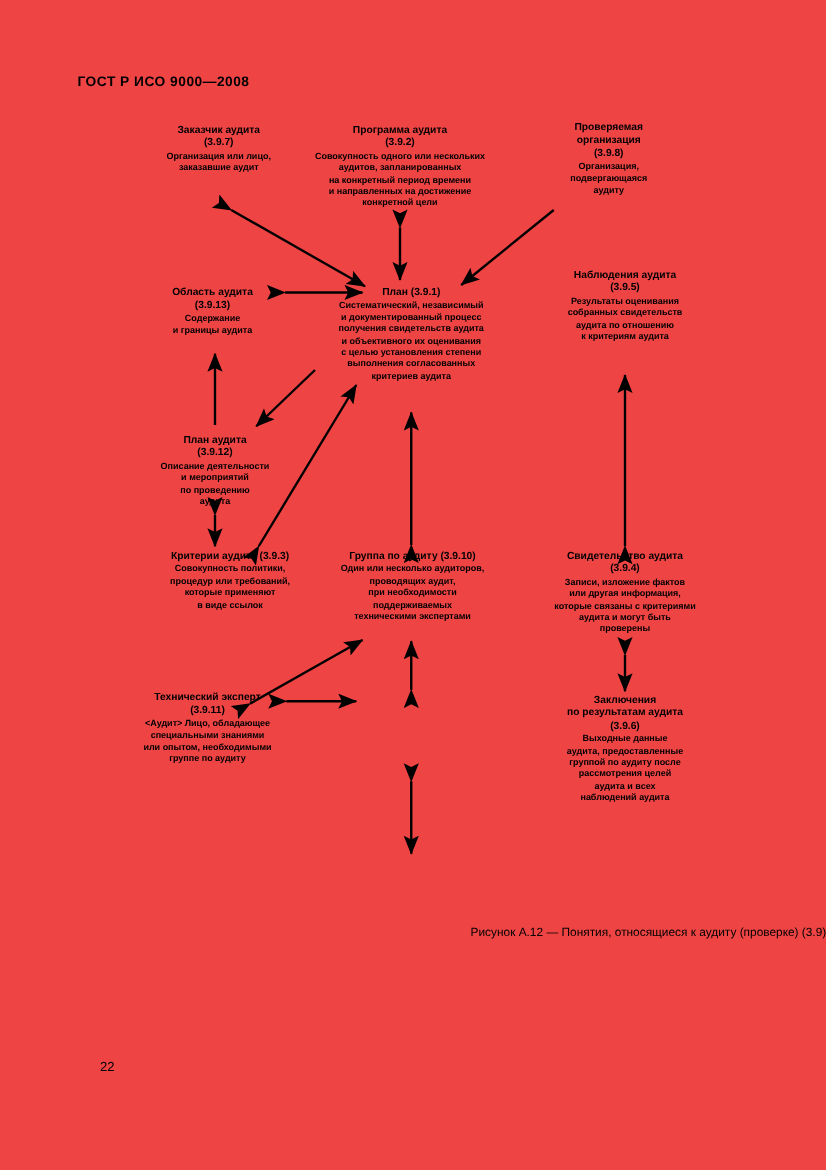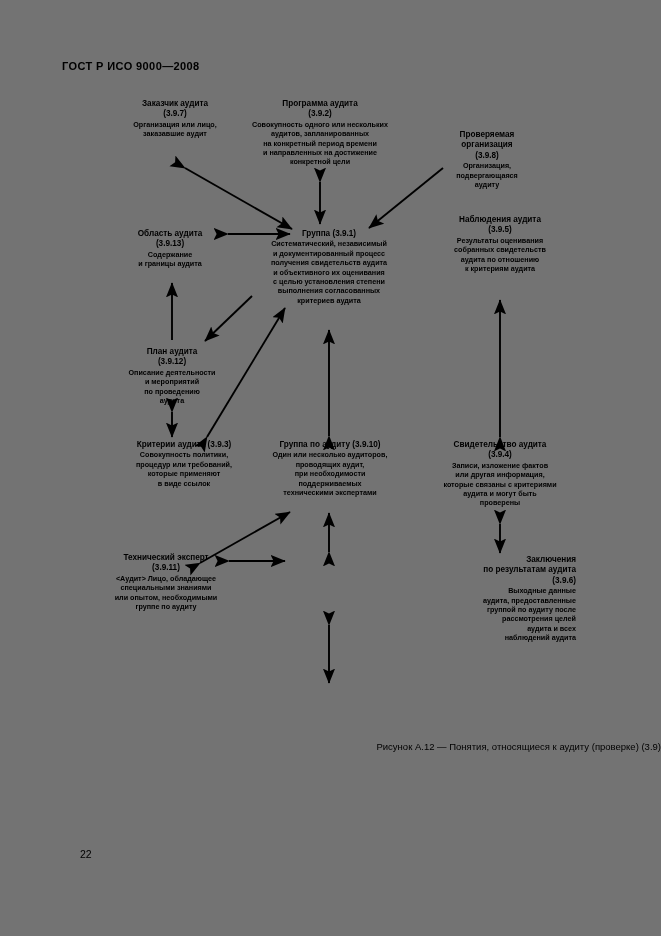--- a/index.html
+++ b/index.html
@@ -1,18 +1,18 @@
 <!DOCTYPE html>
 <html><head>
 <meta charset="utf-8">
 <style>
   html,body{margin:0;padding:0;background:#ffffff;}
   body{width:661px;height:936px;position:relative;
        font-family:"Liberation Sans","DejaVu Sans",sans-serif;color:#000;}
-  #page{position:absolute;left:0;top:0;width:661px;height:936px;overflow:hidden;background:#737373;}
+  #page{position:absolute;left:0;top:0;width:661px;height:936px;overflow:hidden;background:#ef4444;}
 
   .doc-header{position:absolute;left:62px;top:60px;font-size:11px;font-weight:bold;letter-spacing:.4px;}
   .page-number{position:absolute;left:56px;top:848px;font-size:10.5px;margin-left:24px;}
   .fig-caption{position:absolute;left:0;top:741px;width:661px;text-align:right;font-size:9.5px;}
 
   #arrows{position:absolute;left:0;top:0;width:661px;height:936px;}
 
   .node{position:absolute;text-align:center;}
   .node .ttl{font-size:8.2px;font-weight:bold;line-height:10.4px;}
   .node .body{font-size:7.2px;font-weight:bold;line-height:9.4px;}
@@ -73,34 +73,34 @@
     <span class="ttl">(3.9.7)</span>
     <span class="body">Организация или лицо,<br>заказавшие аудит</span>
   </div>
 
   <div class="node" style="left:238px;top:99px;width:164px;">
     <span class="ttl">Программа аудита</span>
     <span class="ttl">(3.9.2)</span>
     <span class="body">Совокупность одного или нескольких<br>аудитов, запланированных<br>на конкретный период времени<br>и направленных на достижение<br>конкретной цели</span>
   </div>
 
-  <div class="node" style="left:432px;top:97px;width:110px;margin-top:33px;">
+  <div class="node" style="left:432px;top:97px;width:110px;">
     <span class="ttl">Проверяемая<br>организация</span>
     <span class="ttl">(3.9.8)</span>
     <span class="body">Организация,<br>подвергающаяся<br>аудиту</span>
   </div>
 
   <div class="node" style="left:112px;top:229px;width:116px;">
     <span class="ttl">Область аудита</span>
     <span class="ttl">(3.9.13)</span>
     <span class="body">Содержание<br>и границы аудита</span>
   </div>
 
   <div class="node" style="left:250px;top:229px;width:158px;">
-    <span class="ttl">Группа (3.9.1)</span>
+    <span class="ttl">План (3.9.1)</span>
     <span class="body">Систематический, независимый<br>и документированный процесс<br>получения свидетельств аудита<br>и объективного их оценивания<br>с целью установления степени<br>выполнения согласованных<br>критериев аудита</span>
   </div>
 
   <div class="node" style="left:428px;top:215px;width:144px;">
     <span class="ttl">Наблюдения аудита</span>
     <span class="ttl">(3.9.5)</span>
     <span class="body">Результаты оценивания<br>собранных свидетельств<br>аудита по отношению<br>к критериям аудита</span>
   </div>
 
   <div class="node" style="left:112px;top:347px;width:120px;">
@@ -125,21 +125,21 @@
     <span class="body">Записи, изложение фактов<br>или другая информация,<br>которые связаны с критериями<br>аудита и могут быть<br>проверены</span>
   </div>
 
   <div class="node" style="left:98px;top:553px;width:136px;">
     <span class="ttl">Технический эксперт</span>
     <span class="ttl">(3.9.11)</span>
     <span class="body">&lt;Аудит&gt; Лицо, обладающее<br>специальными знаниями<br>или опытом, необходимыми<br>группе по аудиту</span>
   </div>
 
 
-  <div class="node" style="left:424px;top:555px;width:152px;text-align:right;">
+  <div class="node" style="left:424px;top:555px;width:152px;">
     <span class="ttl">Заключения<br>по результатам аудита</span>
     <span class="ttl">(3.9.6)</span>
     <span class="body">Выходные данные<br>аудита, предоставленные<br>группой по аудиту после<br>рассмотрения целей<br>аудита и всех<br>наблюдений аудита</span>
   </div>
 
 
   <div class="fig-caption">Рисунок А.12 — Понятия, относящиеся к аудиту (проверке) (3.9)</div>
 
   <div class="page-number">22</div>
 

